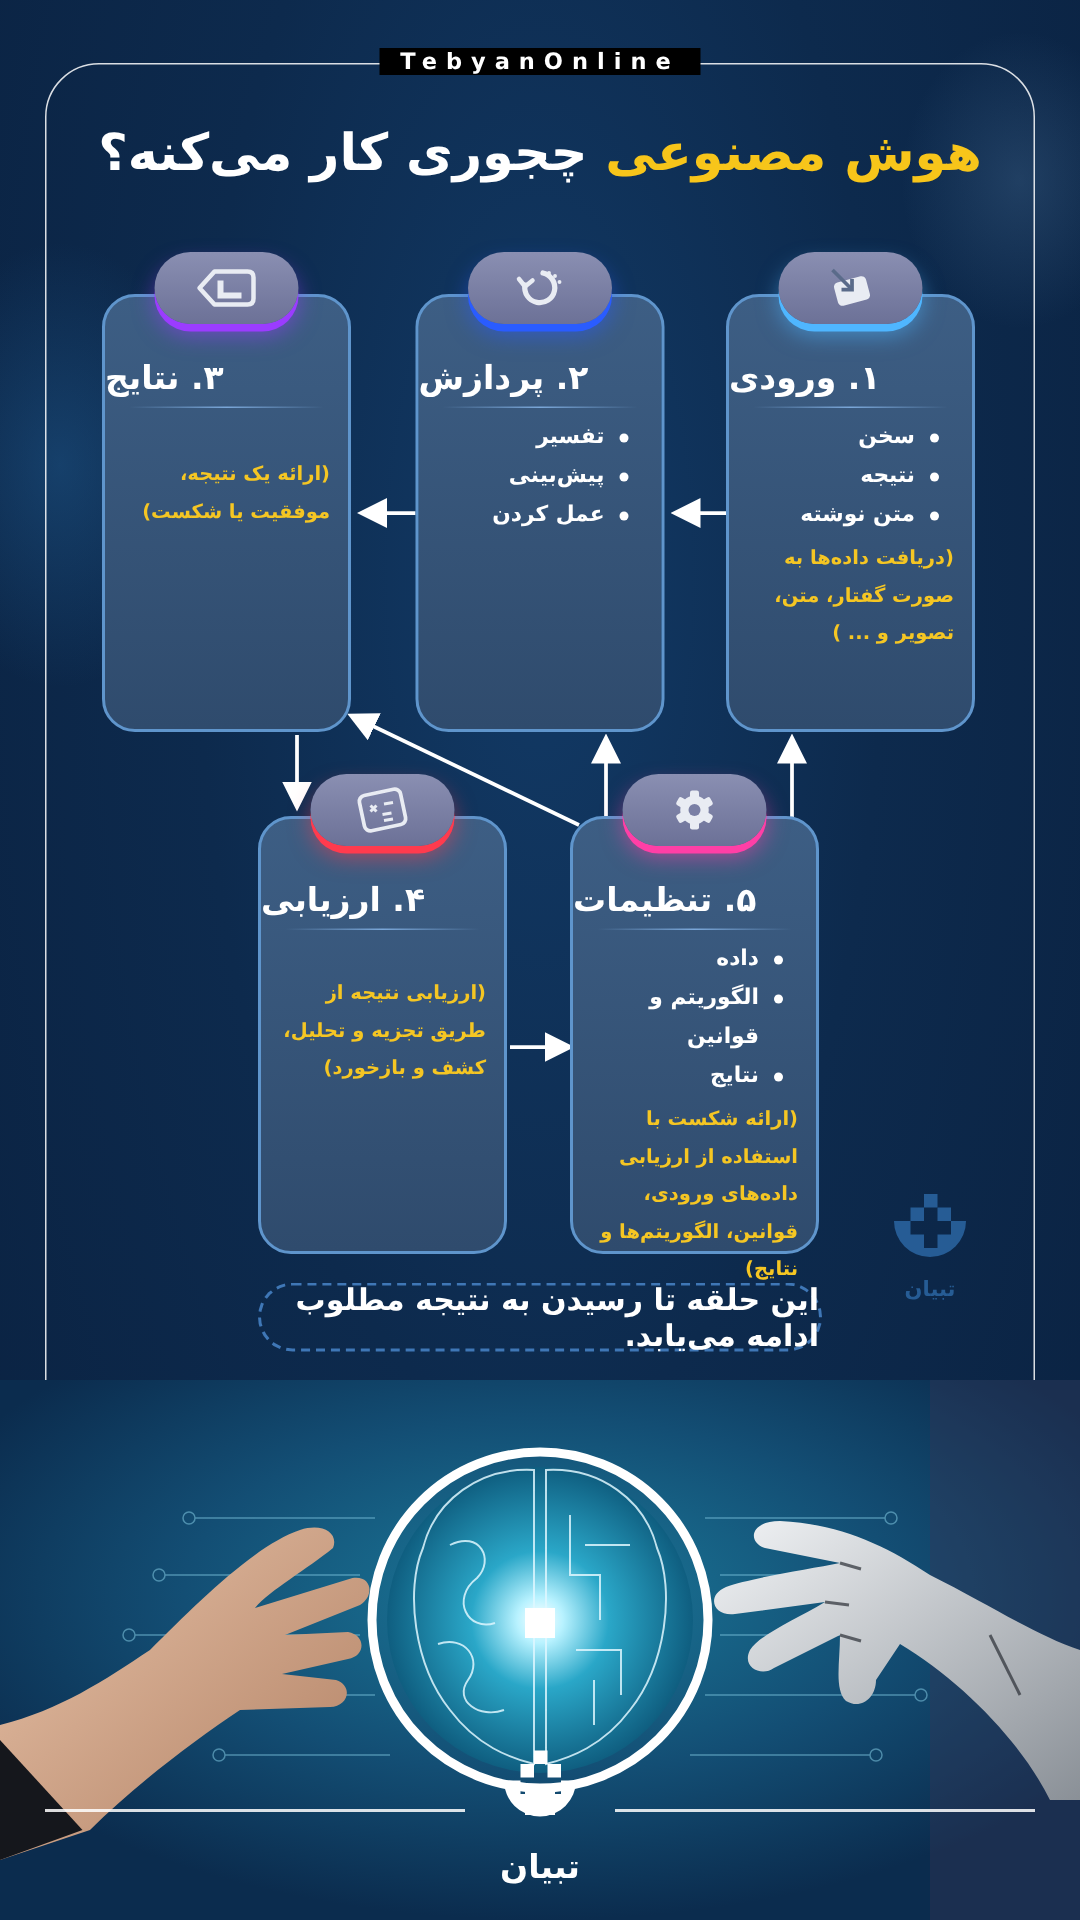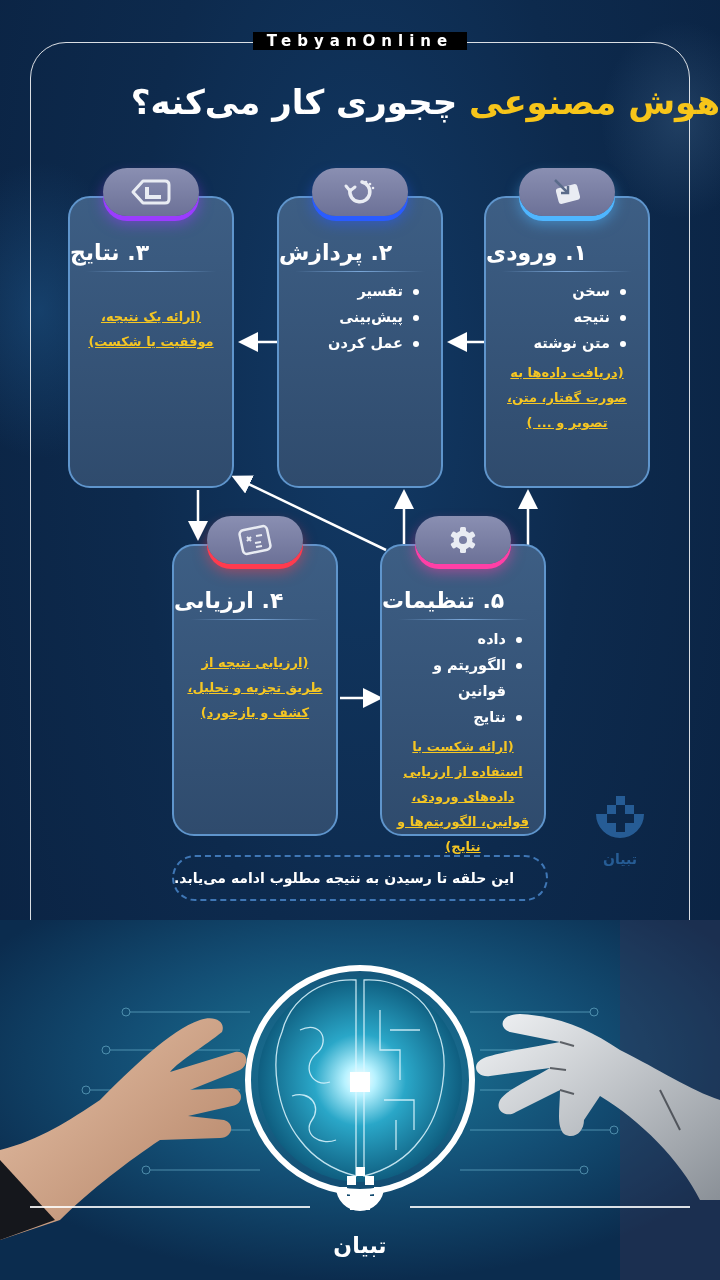--- a/index.html
+++ b/index.html
@@ -25,21 +25,21 @@
   }
   .brand-top {
     position: absolute; top: 31px; left: 0; width: 720px; text-align: center;
   }
   .brand-top span {
     display: inline-block; background: #000000; padding: 0 14px;
     font-family: "DejaVu Sans", sans-serif; font-weight: bold;
     font-size: 15px; letter-spacing: 6px; color: #fff;
   }
   .title {
-    position: absolute; top: 82px; left: 0; width: 720px; 
+    position: absolute; top: 82px; left: 0; width: 720px; text-align: center;
     direction: rtl;
     font-family: "DejaVu Sans", sans-serif; font-weight: bold; font-size: 34px;
   }
   .title .accent { color: #f7c51a; }
 
   
   .card {
     position: absolute;
     background: linear-gradient(180deg, #3d5e84 0%, #2f4b6d 100%);
     border: 2.5px solid #5f95cc;
@@ -64,29 +64,29 @@
   .divider {
     height: 1px; margin: 0 16px 6px 16px;
     background: linear-gradient(90deg, rgba(255,255,255,0), rgba(150,200,255,0.7), rgba(255,255,255,0));
   }
   .bullets { list-style: none; padding-right: 22px; padding-left: 10px; }
   .bullets li { font-size: 14.5px; font-weight: bold; color: #fff; line-height: 26px; position: relative; padding-right: 16px; }
   .bullets li::before {
     content: ""; position: absolute; right: 0; top: 11px; width: 6px; height: 6px; border-radius: 50%; background: #fff;
   }
   .note {
-    color: #f5c623; font-size: 13px; font-weight: bold; text-align: center;
-    line-height: 25px; padding: 4px 12px 0 12px; text-decoration: underline;
+    color: #f5c623; font-size: 13px; font-weight: bold; 
+    line-height: 25px; padding: 4px 12px 0 12px;
   }
 
   .loop-box {
     position: absolute; left: 172px; top: 855px; width: 376px; height: 46px;
     border: 2.5px dashed #3f77b6; border-radius: 23px;
     display: flex; align-items: center; justify-content: flex-end;
-    direction: rtl; font-weight: bold; font-size: 14px; color: #fff;
+    direction: rtl; font-weight: bold; font-size: 20px; color: #fff;
   }
 
   .watermark {
     position: absolute; left: 590px; top: 790px; width: 60px; height: 80px; opacity: 0.8;
   }
 
   
   .illus { position: absolute; left: 0; top: 920px; width: 720px; height: 360px; }
   .brand-bottom { position: absolute; left: 310px; top: 1165px; width: 100px; text-align: center; }
   .brand-bottom .word {

